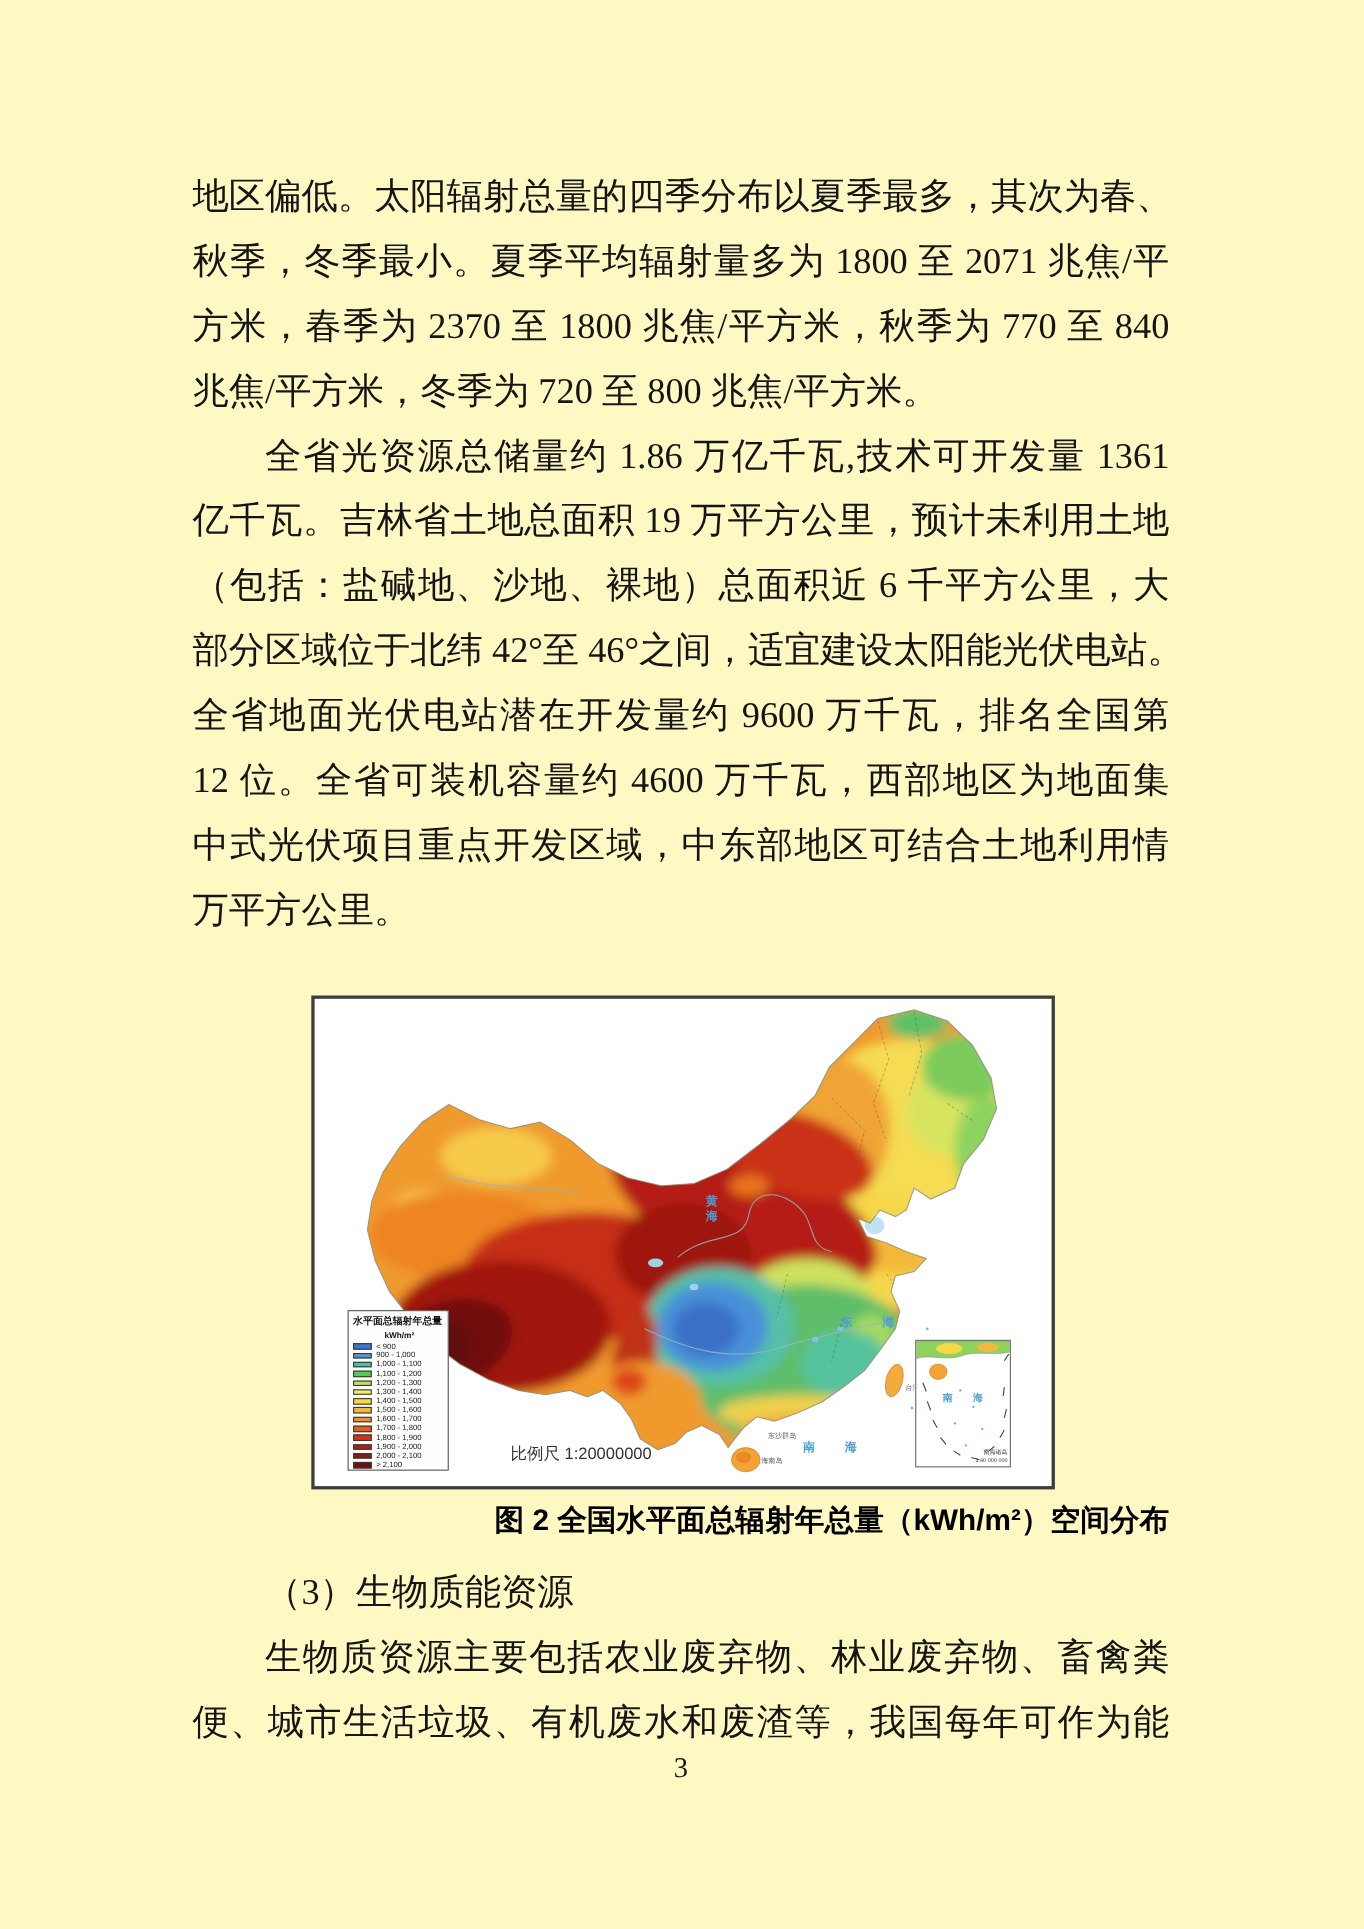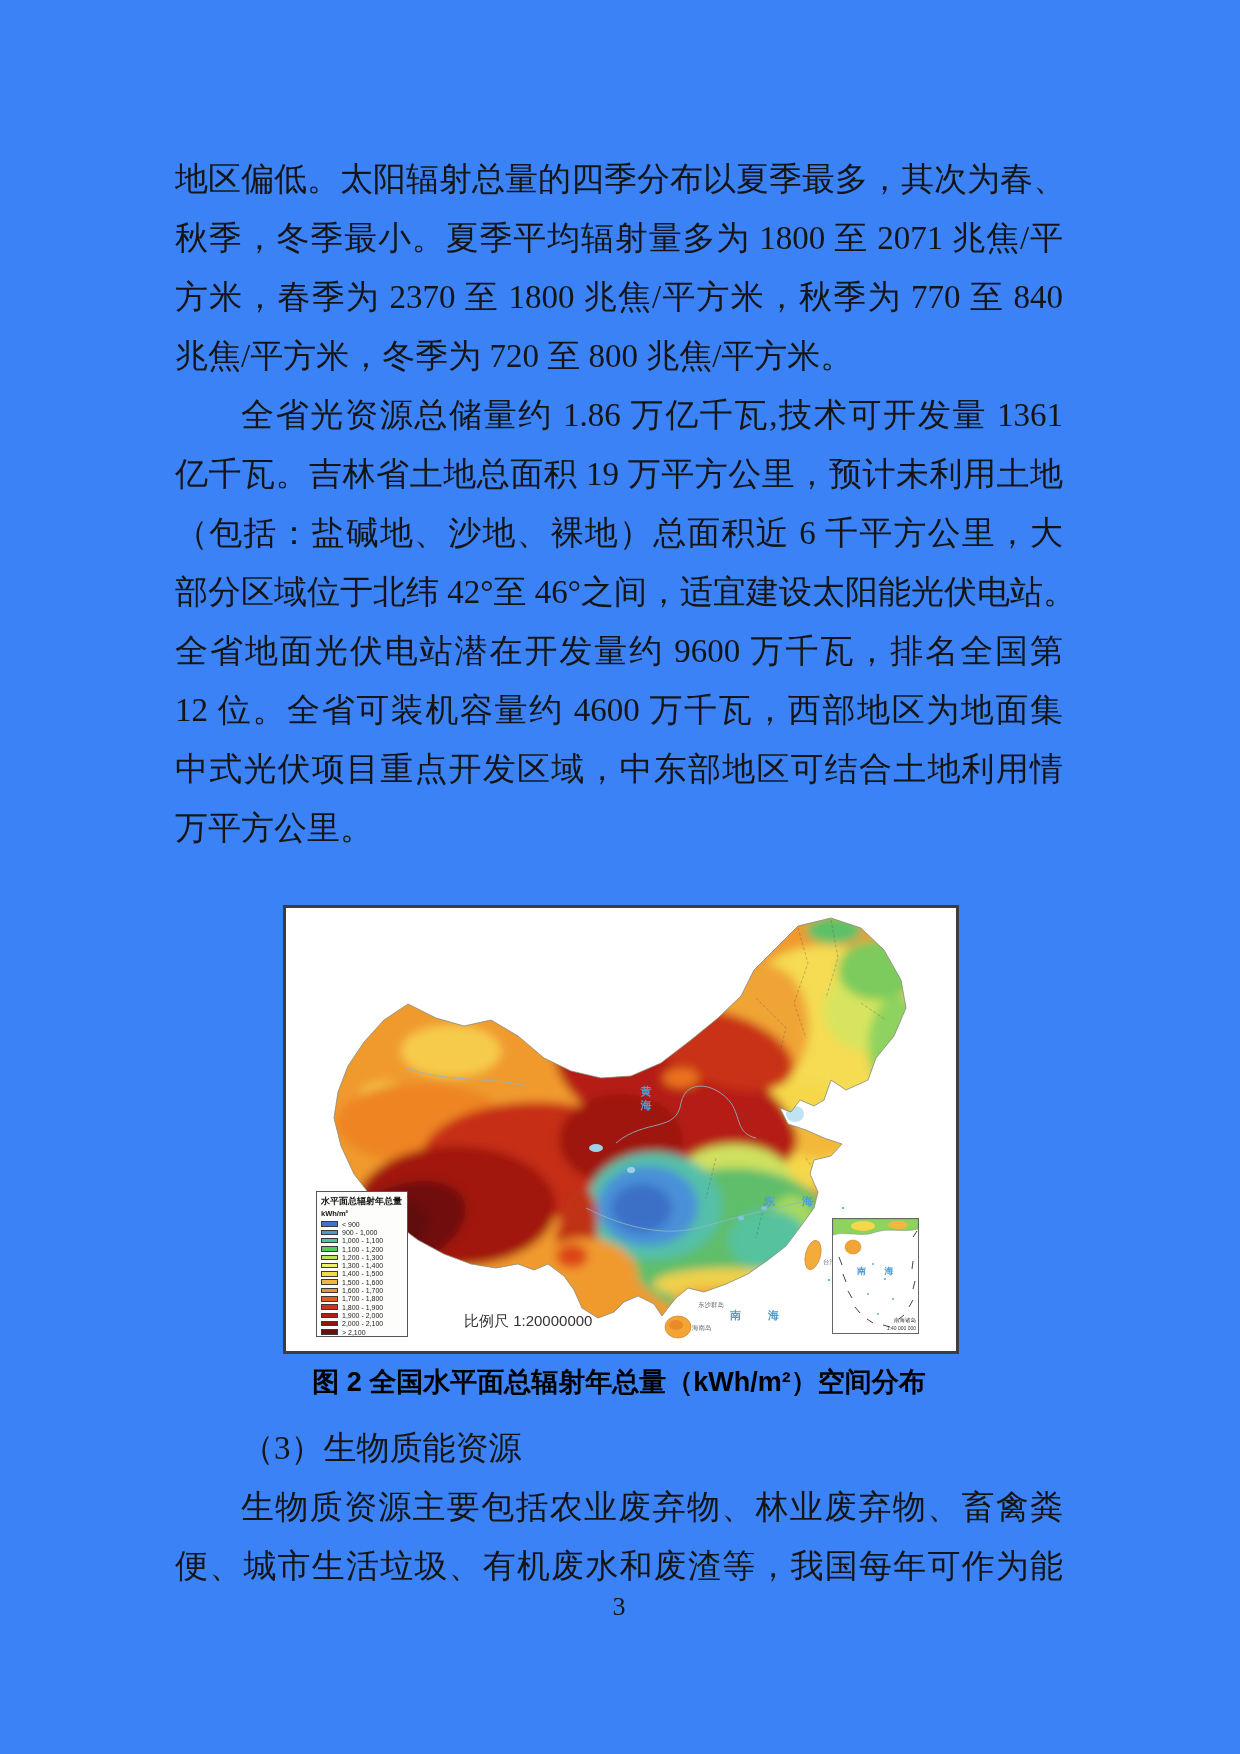--- a/index.html
+++ b/index.html
@@ -1,34 +1,34 @@
 <!DOCTYPE html>
 <html><head>
 <meta charset="utf-8">
 <style>
   html,body{margin:0;padding:0;background:#e8e8e8;}
-  .page{position:relative;width:1240px;height:1754px;background:#3b82f6;margin:0 auto;
+  .page{position:relative;width:1240px;height:1754px;background:#fef9c3;margin:0 auto;
         font-family:"Liberation Serif","DejaVu Serif",serif;color:#151515;overflow:hidden;}
   
   .text-block{position:absolute;left:175px;width:888px;}
   #text-top{top:150px;}
   #text-bottom{top:1419px;}
   .line{height:59px;line-height:59px;font-size:33px;text-align:justify;text-align-last:justify;
         white-space:nowrap;overflow:visible;}
   .line.left{text-align-last:left;}
   .line.indent{text-indent:66px;}
   
   .figure{position:absolute;left:283px;top:905px;width:676px;height:449px;background:#ffffff;
           border:3px solid #3d3d3d;box-sizing:border-box;}
   .map-svg{position:absolute;left:0;top:0;width:670px;height:443px;}
   .legend{position:absolute;left:30px;top:283px;width:92px;height:146px;background:#fdfdfb;
           border:1px solid #555;box-sizing:border-box;padding:3px 2px 0 4px;
           font-family:"Liberation Sans","DejaVu Sans",sans-serif;}
   .legend-title{font-size:9px;font-weight:bold;color:#111;white-space:nowrap;letter-spacing:0px;}
-  .legend-unit{font-size:7.5px;font-weight:bold;color:#111;margin:1px 0 2px 0;}
+  .legend-unit{font-size:7.5px;font-weight:bold;color:#111;margin:1px 0 2px 0;text-align:center;}
   .legend-row{display:flex;align-items:center;height:8.3px;}
   .legend-swatch{width:17px;height:5.5px;border:1px solid #3a3a3a;box-sizing:border-box;
                  margin-right:4px;flex:0 0 auto;}
   .legend-label{font-size:7px;color:#222;white-space:nowrap;transform-origin:left center;}
   .scale-text{position:absolute;left:178px;top:404px;font-size:15px;color:#333;
               font-family:"Liberation Sans","DejaVu Sans",sans-serif;}
   .sea-label{position:absolute;color:#4c9fd6;font-family:"Liberation Sans","DejaVu Sans",sans-serif;
              font-weight:bold;font-size:11px;}
   .sea-vertical{writing-mode:vertical-rl;letter-spacing:14px;}
   .sea-horizontal{letter-spacing:12px;white-space:nowrap;}
@@ -36,21 +36,21 @@
              font-family:"Liberation Sans","DejaVu Sans",sans-serif;}
   .inset{position:absolute;left:546px;top:310px;width:87px;height:116px;background:#ffffff;
          border:1px solid #666;box-sizing:border-box;}
   .inset-svg{position:absolute;left:0;top:0;width:85px;height:114px;}
   .inset-sea-label{position:absolute;left:24px;top:46px;color:#4c9fd6;font-size:9px;font-weight:bold;
                    letter-spacing:8px;font-family:"Liberation Sans","DejaVu Sans",sans-serif;white-space:nowrap;}
   .inset-islands-label{position:absolute;right:2px;bottom:9px;font-size:5.5px;color:#333;
                    font-family:"Liberation Sans","DejaVu Sans",sans-serif;white-space:nowrap;}
   .inset-scale{position:absolute;right:2px;bottom:2px;font-size:5px;color:#333;
                    font-family:"Liberation Sans","DejaVu Sans",sans-serif;white-space:nowrap;}
-  .caption{position:absolute;left:175px;top:1364px;width:888px;text-align:center;
+  .caption{position:absolute;left:175px;top:1364px;width:888px;text-align:right;
            font-family:"Liberation Sans","DejaVu Sans",sans-serif;font-weight:bold;
            font-size:27px;color:#000;}
   .page-number{position:absolute;left:175px;top:1592px;width:888px;text-align:center;
                font-size:26px;color:#151515;}
 </style>
 </head>
 <body>
 
 <div class="page">
 

